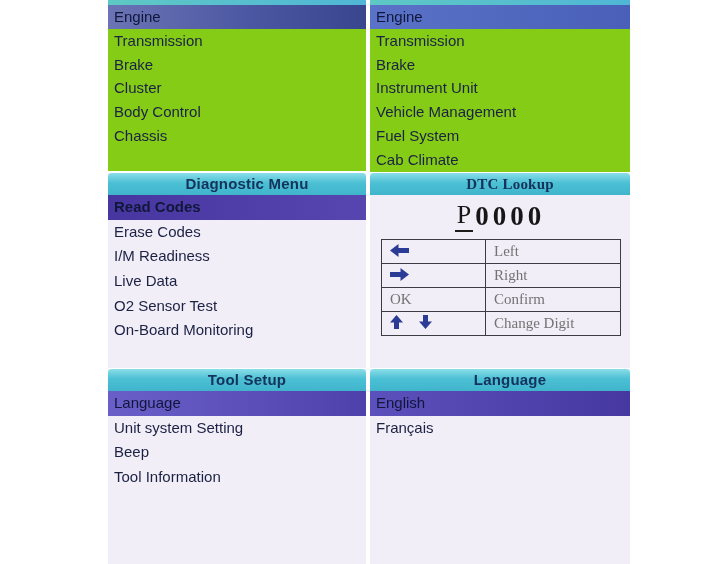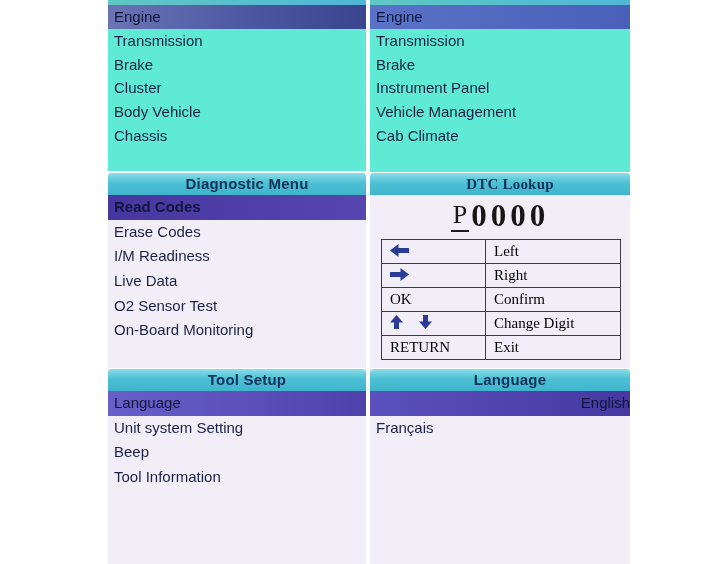--- a/index.html
+++ b/index.html
@@ -9,21 +9,21 @@
     font-family:"Liberation Sans", sans-serif;
     position:relative;
     overflow:hidden;
   }
   .panel{
     position:absolute;
     background:#F1EEF7;
     overflow:hidden;
     box-sizing:border-box;
   }
-  .panel.row1{background:#5eead4;}
+  .panel.row1{background:#84cc16;}
   
   #panel-a{left:108px;top:0;width:258px;height:171px;}
   #panel-b{left:370px;top:0;width:260px;height:172px;}
   #panel-c{left:108px;top:173px;width:258px;height:195px;}
   #panel-d{left:370px;top:173px;width:260px;height:195px;font-family:Liberation Serif, serif;}
   #panel-e{left:108px;top:369px;width:258px;height:195px;}
   #panel-f{left:370px;top:369px;width:260px;height:195px;}
 
   .top-strip{
     height:5px;width:100%;
@@ -46,75 +46,76 @@
     box-sizing:border-box;
     white-space:nowrap;
   }
   .row1 .menu-item{height:23.8px;line-height:23.8px;}
   .rowx .menu-item{height:24.7px;line-height:24.7px;}
   .menu-item.sel{color:#10173A;}
   #panel-a .sel{background:linear-gradient(90deg,#6B74B4 0%,#4B57A2 55%,#39468E 100%);}
   #panel-b .sel{background:linear-gradient(90deg,#5A72C8 0%,#4A60B8 100%);}
   #panel-c .sel{background:linear-gradient(90deg,#4836A0 0%,#5846B0 100%);font-weight:bold;}
   #panel-e .sel{background:linear-gradient(90deg,#6A5FC8 0%,#4F41AC 100%);}
-  #panel-f .sel{background:linear-gradient(90deg,#5C50BC 0%,#4638A0 100%);text-align:right;}
+  #panel-f .sel{background:linear-gradient(90deg,#5C50BC 0%,#4638A0 100%);}
 
   
   .code-display{
     height:42px;
     display:flex;align-items:center;justify-content:center;
     color:#161616;
   }
   .code-prefix{
     font-size:26px;font-weight:500;
     border-bottom:2px solid #1c1c1c;
     padding:0 2px;line-height:30px;
   }
   .code-digits{
-    font-size:31px;font-weight:bold;
+    font-size:27px;font-weight:bold;
     letter-spacing:4px;margin-left:2px;
   }
   table.keymap{
     border-collapse:collapse;
     margin:2px 10px 0 11px;
     width:240px;
     table-layout:fixed;
   }
   table.keymap td{
     border:1px solid #3C3C44;
     height:24px;
-    font-size:15px;color:#000000;
+    font-size:15px;color:#737373;
     padding:0 0 0 8px;
     vertical-align:middle;
     box-sizing:border-box;
   }
   td.keycol{width:104px;}
   .arr{display:inline-block;vertical-align:middle;}
   .arr + .arr{margin-left:12px;}
 </style>
 </head>
 <body>
 
 <div class="panel row1" id="panel-a">
   <div class="top-strip"></div>
   <div class="menu-item sel">Engine</div>
   <div class="menu-item">Transmission</div>
   <div class="menu-item">Brake</div>
   <div class="menu-item">Cluster</div>
-  <div class="menu-item">Body Vehicle</div>
+  <div class="menu-item">Body Control</div>
   <div class="menu-item">Chassis</div>
 </div>
 
 <div class="panel row1" id="panel-b">
   <div class="top-strip"></div>
   <div class="menu-item sel">Engine</div>
   <div class="menu-item">Transmission</div>
   <div class="menu-item">Brake</div>
-  <div class="menu-item">Instrument Panel</div>
+  <div class="menu-item">Instrument Unit</div>
   <div class="menu-item">Vehicle Management</div>
+  <div class="menu-item">Fuel System</div>
   <div class="menu-item">Cab Climate</div>
 </div>
 
 <div class="panel rowx" id="panel-c">
   <div class="hdr">Diagnostic Menu</div>
   <div class="menu-item sel">Read Codes</div>
   <div class="menu-item">Erase Codes</div>
   <div class="menu-item">I/M Readiness</div>
   <div class="menu-item">Live Data</div>
   <div class="menu-item">O2 Sensor Test</div>
@@ -161,24 +162,20 @@
               </svg>
           </span>
           <span class="arr">
             <svg width="13" height="14" viewBox="0 0 13 14">
                 <path d="M6.5 14 L13 6.5 H9 V0 H4 V6.5 H0 Z" fill="#2A3C96"></path>
               </svg>
           </span>
         </td>
         <td>Change Digit</td>
       </tr>
-      <tr>
-        <td class="keycol">RETURN</td>
-        <td>Exit</td>
-      </tr>
     </tbody>
   </table>
 </div>
 
 <div class="panel rowx" id="panel-e">
   <div class="hdr">Tool Setup</div>
   <div class="menu-item sel">Language</div>
   <div class="menu-item">Unit system Setting</div>
   <div class="menu-item">Beep</div>
   <div class="menu-item">Tool Information</div>

